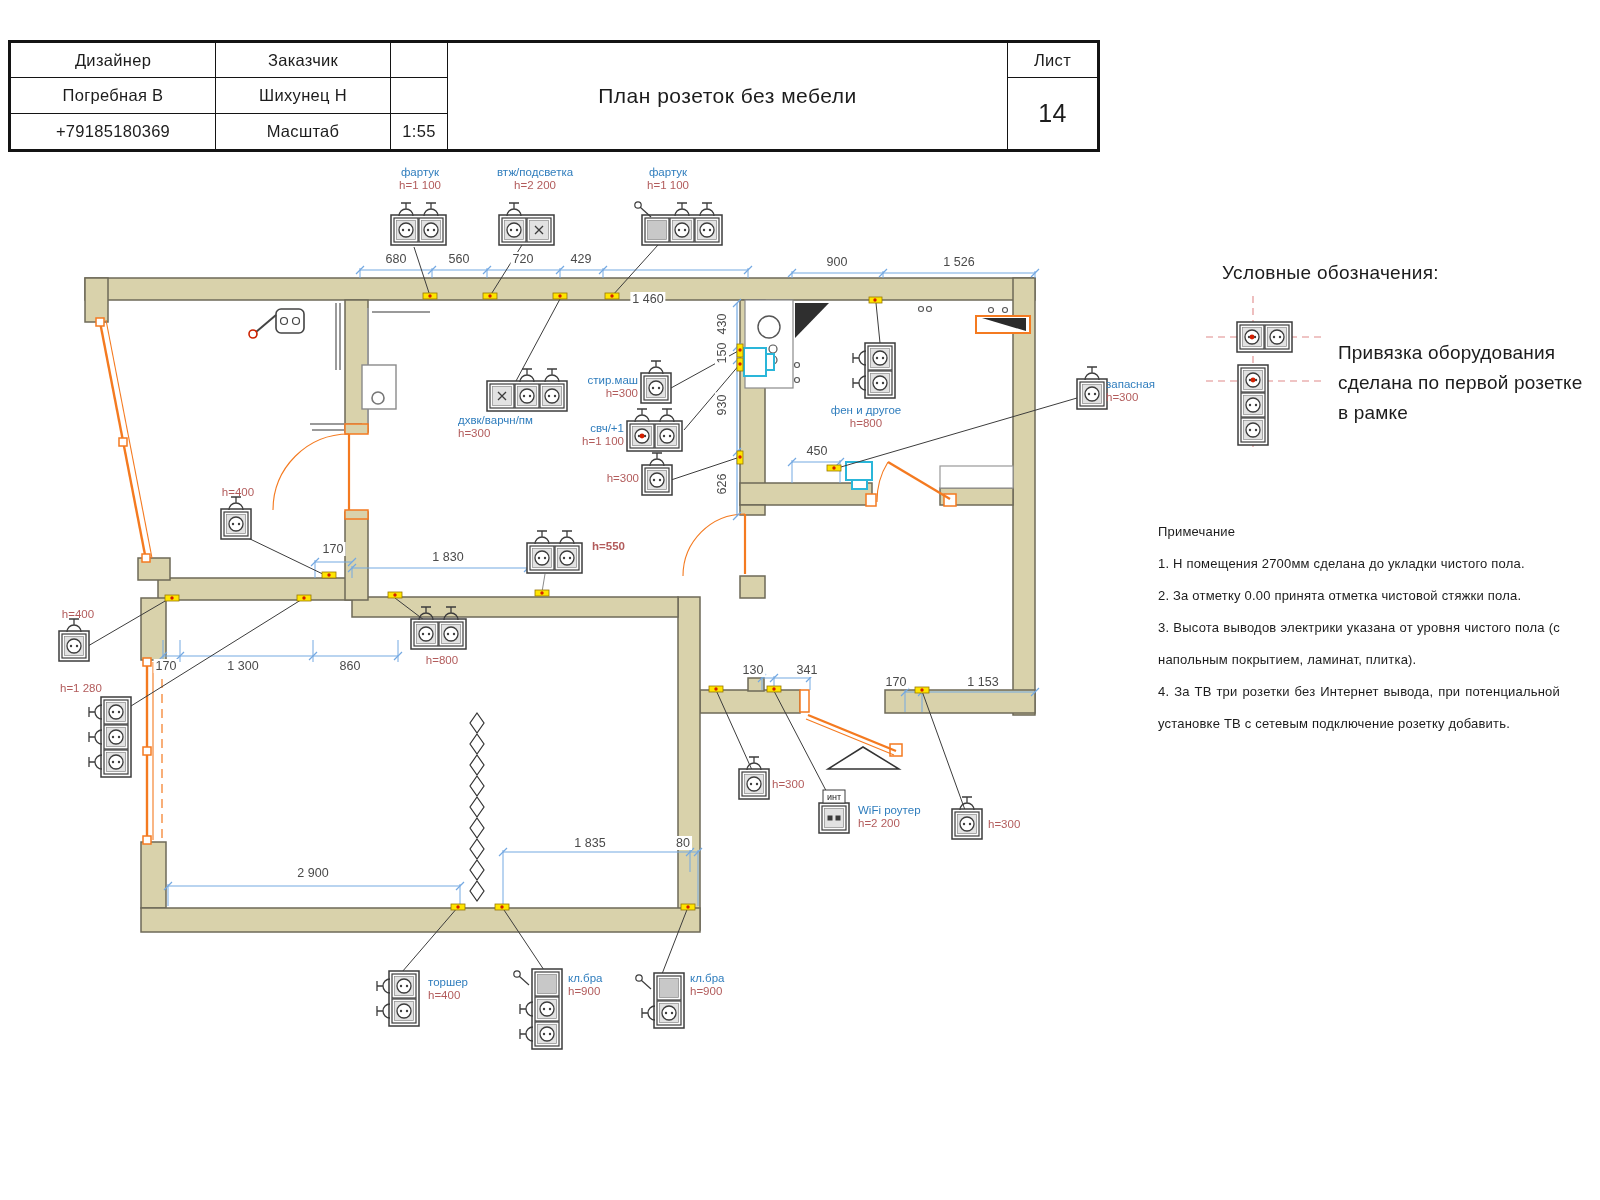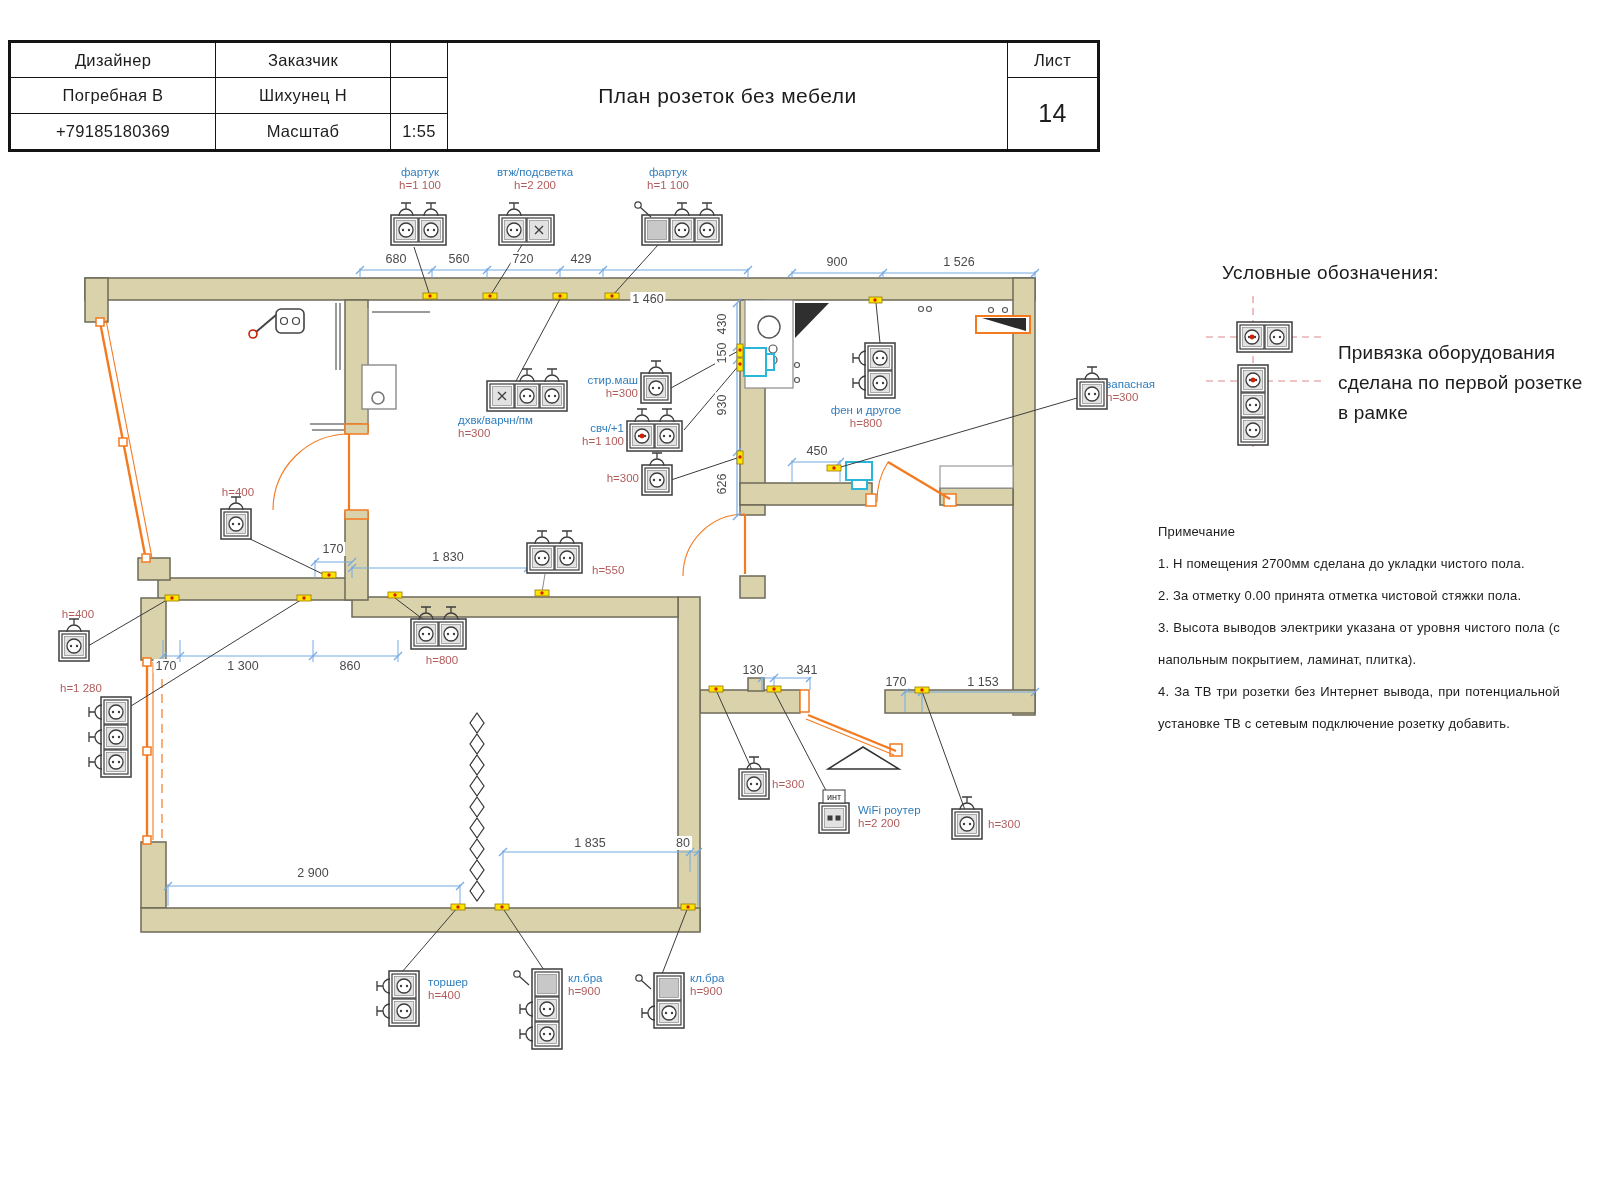--- a/index.html
+++ b/index.html
@@ -592,21 +592,21 @@
       </div>
       <div class="plan-label center" style="left: 238px; top: 486px;">
         <div class="lbl-r">h=400</div>
       </div>
       <div class="plan-label center" style="left: 78px; top: 608px;">
         <div class="lbl-r">h=400</div>
       </div>
       <div class="plan-label " style="left: 60px; top: 682px;">
         <div class="lbl-r">h=1 280</div>
       </div>
-      <div class="plan-label " style="left: 592px; top: 564px;">
+      <div class="plan-label " style="left: 592px; top: 540px; font-weight: bold;">
         <div class="lbl-r">h=550</div>
       </div>
       <div class="plan-label center" style="left: 442px; top: 654px;">
         <div class="lbl-r">h=800</div>
       </div>
       <div class="plan-label " style="left: 772px; top: 778px;">
         <div class="lbl-r">h=300</div>
       </div>
       <div class="plan-label " style="left: 858px; top: 804px;">
         <div class="lbl-b">WiFi роутер</div>

